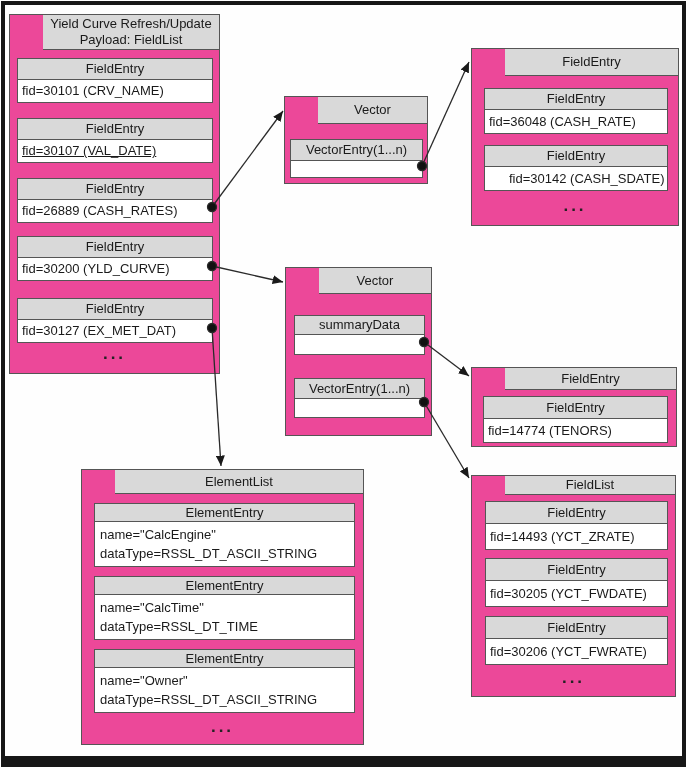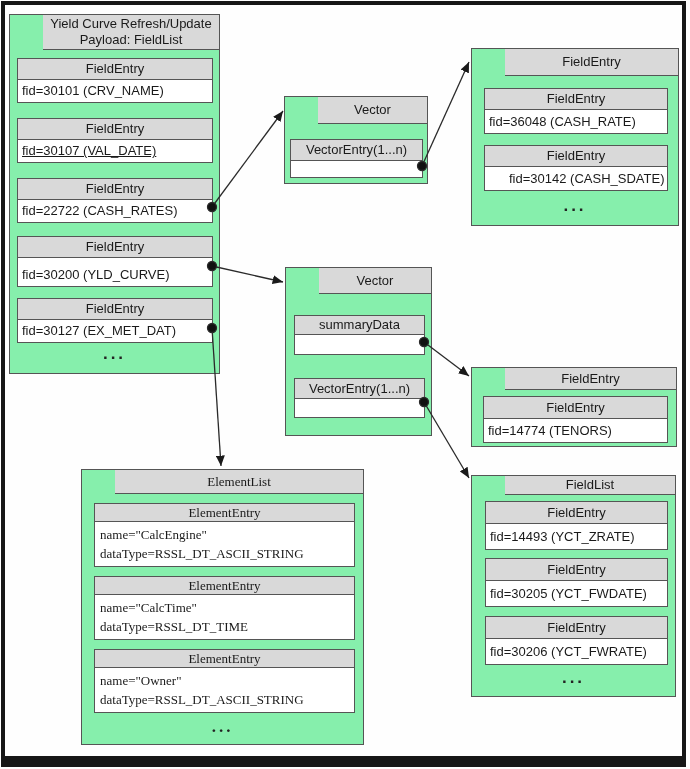--- a/index.html
+++ b/index.html
@@ -6,21 +6,21 @@
   .canvas {
     position:relative; width:690px; height:769px; overflow:hidden;
     background:#fefefe; font-family:"Liberation Sans", sans-serif; color:#1a1a1a;
   }
   .frame {
     position:absolute; left:1px; top:1px; width:685px; height:766px;
     border:4px solid #161616; border-bottom-width:11px; box-sizing:border-box;
     pointer-events:none;
   }
   .box {
-    position:absolute; background:#86efac; border:1px solid #555;
+    position:absolute; background:#ec4899; border:1px solid #555;
     box-sizing:border-box;
     padding-left:33px;
   }
   .hdr {
     background:#d9d9d9; border-bottom:1px solid #555; text-align:center;
     font-size:13px; overflow:hidden;
   }
   .hdr2 { height:33px; padding-top:1px; line-height:16px; }
   .entry {
     position:absolute; border:1px solid #555; background:#fff; box-sizing:content-box;
@@ -72,25 +72,25 @@
     <div class="entry" style="left:7px; top:43px; width:194px;">
       <div class="entry-hdr" style="height:20px; line-height:20px;">FieldEntry</div>
       <div class="entry-body" style="height:22px; line-height:22px;">fid=30101 (CRV_NAME)</div>
     </div>
     <div class="entry" style="left:7px; top:103px; width:194px;">
       <div class="entry-hdr" style="height:20px; line-height:20px;">FieldEntry</div>
       <div class="entry-body" style="height:22px; line-height:22px;text-decoration:underline;">fid=30107 (VAL_DATE)</div>
     </div>
     <div class="entry" style="left:7px; top:163px; width:194px;">
       <div class="entry-hdr" style="height:20px; line-height:20px;">FieldEntry</div>
-      <div class="entry-body" style="height:22px; line-height:22px;">fid=22722 (CASH_RATES)</div>
+      <div class="entry-body" style="height:22px; line-height:22px;">fid=26889 (CASH_RATES)</div>
     </div>
     <div class="entry" style="left:7px; top:221px; width:194px;">
       <div class="entry-hdr" style="height:20px; line-height:20px;">FieldEntry</div>
-      <div class="entry-body" style="height:22px; line-height:22px;margin-top:6px;">fid=30200 (YLD_CURVE)</div>
+      <div class="entry-body" style="height:22px; line-height:22px;">fid=30200 (YLD_CURVE)</div>
     </div>
     <div class="entry" style="left:7px; top:283px; width:194px;">
       <div class="entry-hdr" style="height:20px; line-height:20px;">FieldEntry</div>
       <div class="entry-body" style="height:22px; line-height:22px;">fid=30127 (EX_MET_DAT)</div>
     </div>
     <div class="dots" style="top:334px;">...</div>
   </div>
 
   <div class="box" style="left:284px; top:96px; width:144px; height:88px;">
     <div class="hdr" style="height:26px; line-height:26px;">Vector</div>
@@ -143,21 +143,21 @@
       <div class="entry-hdr" style="height:21px; line-height:21px;">FieldEntry</div>
       <div class="entry-body" style="height:25px; line-height:25px;">fid=30205 (YCT_FWDATE)</div>
     </div>
     <div class="entry" style="left:13px; top:140px; width:181px;">
       <div class="entry-hdr" style="height:21px; line-height:21px;">FieldEntry</div>
       <div class="entry-body" style="height:25px; line-height:25px;">fid=30206 (YCT_FWRATE)</div>
     </div>
     <div class="dots" style="top:197px;">...</div>
   </div>
 
-  <div class="box" style="left:81px; top:469px; width:283px; height:276px;font-family:Liberation Serif, serif;">
+  <div class="box" style="left:81px; top:469px; width:283px; height:276px;">
     <div class="hdr" style="height:23px; line-height:23px;">ElementList</div>
     <div class="entry" style="left:12px; top:33px; width:259px;">
       <div class="entry-hdr" style="height:17px; line-height:17px;">ElementEntry</div>
       <div class="entry-body2">
         <div>name="CalcEngine"</div>
         <div>dataType=RSSL_DT_ASCII_STRING</div>
       </div>
     </div>
     <div class="entry" style="left:12px; top:106px; width:259px;">
       <div class="entry-hdr" style="height:17px; line-height:17px;">ElementEntry</div>

